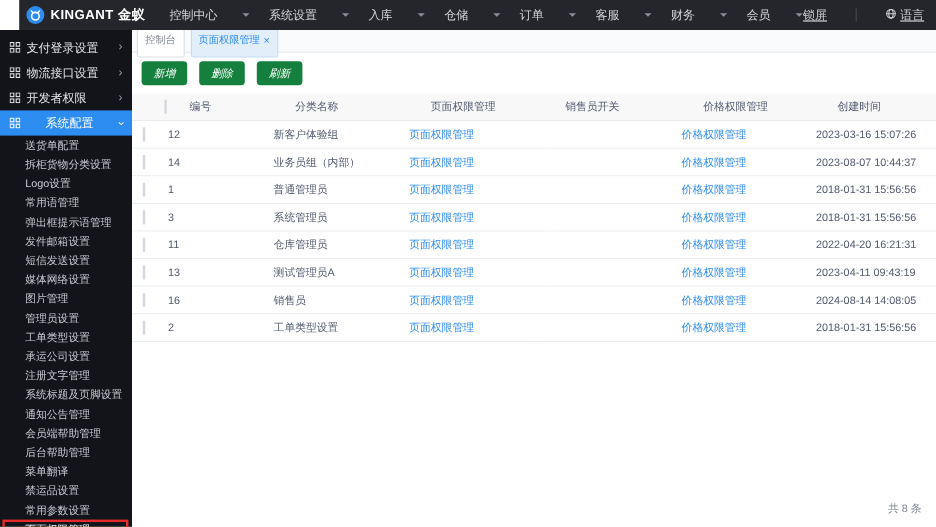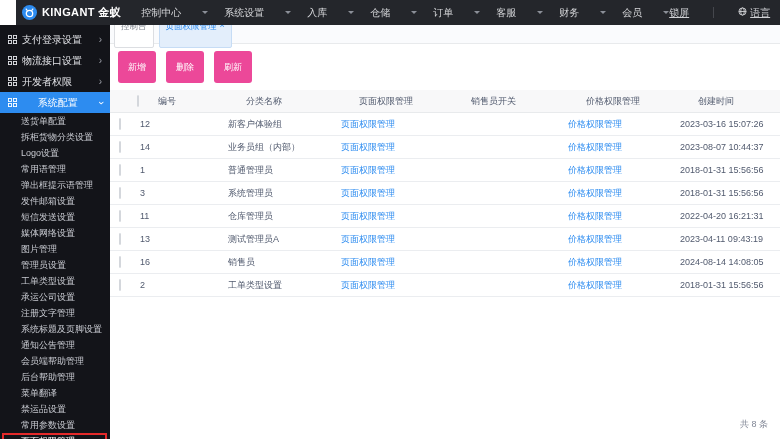--- a/index.html
+++ b/index.html
@@ -36,30 +36,30 @@
   .side-item { height:16px; display:flex; align-items:center; padding-left:21px;
     font-size:9px; color:#c9cbd2; cursor:pointer; white-space:nowrap; position:relative; }
   .side-item.active-annotated { color:#fff; }
   .side-item.active-annotated::after { content:""; position:absolute; left:2px; right:3px;
     top:0; bottom:0; border:2px solid #e42a2a; }
 
   
   .main { position:absolute; top:25px; left:110px; width:670px; height:414px; background:#fff; }
   .tabstrip { height:19px; background:#fafbfd; border-bottom:1px solid #e8eaec;
     display:flex; align-items:center; gap:5px; padding-left:4px; }
-  .tab { height:28px; display:flex; align-items:flex-start; gap:3px; padding:0 6px;
+  .tab { height:28px; display:flex; align-items:center; gap:3px; padding:0 6px;
     font-size:8.5px; background:#fff; border:1px solid #dcdee2; border-radius:2px;
     color:#80868f; cursor:pointer; white-space:nowrap; }
   .tab.active { background:#e3eefb; border-color:#c6dcf5; color:#2d8cf0; }
   .tab .close-x { font-size:9px; line-height:1; }
 
   .toolbar { display:flex; gap:10px; padding:7px 0 7px 8px; }
-  .btn { background:#ec4899; color:#fff; border:none; border-radius:3px;
-    height:32px; padding:0 10px; font-size:9px; display:flex; align-items:center; cursor:pointer;
-    font-family:inherit; }
+  .btn { background:#15803d; color:#fff; border:none; border-radius:3px;
+    height:20px; padding:0 10px; font-size:9px; display:flex; align-items:center; cursor:pointer;
+    font-family:inherit;font-style:italic; }
 
   .grid-row { display:grid; grid-template-columns:30px 88px 113px 112px 115px 112px 1fr;
     align-items:center; }
   .thead { height:23px; background:#f8f8f9; border-bottom:1px solid #e8eaec; }
   .th { font-size:9px; color:#515a6e; white-space:nowrap;margin-left:18px; }
   .trow { height:23px; border-bottom:1px solid #ebedf0; background:#fff; }
   .td { font-size:9px; color:#515a6e; white-space:nowrap; }
   .td.link, .th-link { color:#2d8cf0; cursor:pointer; }
   .cb { width:10px; height:10px; border:1px solid #d4d7dc; background:#f6f7f9;
     border-radius:2px; margin-left:9px; cursor:pointer; }

